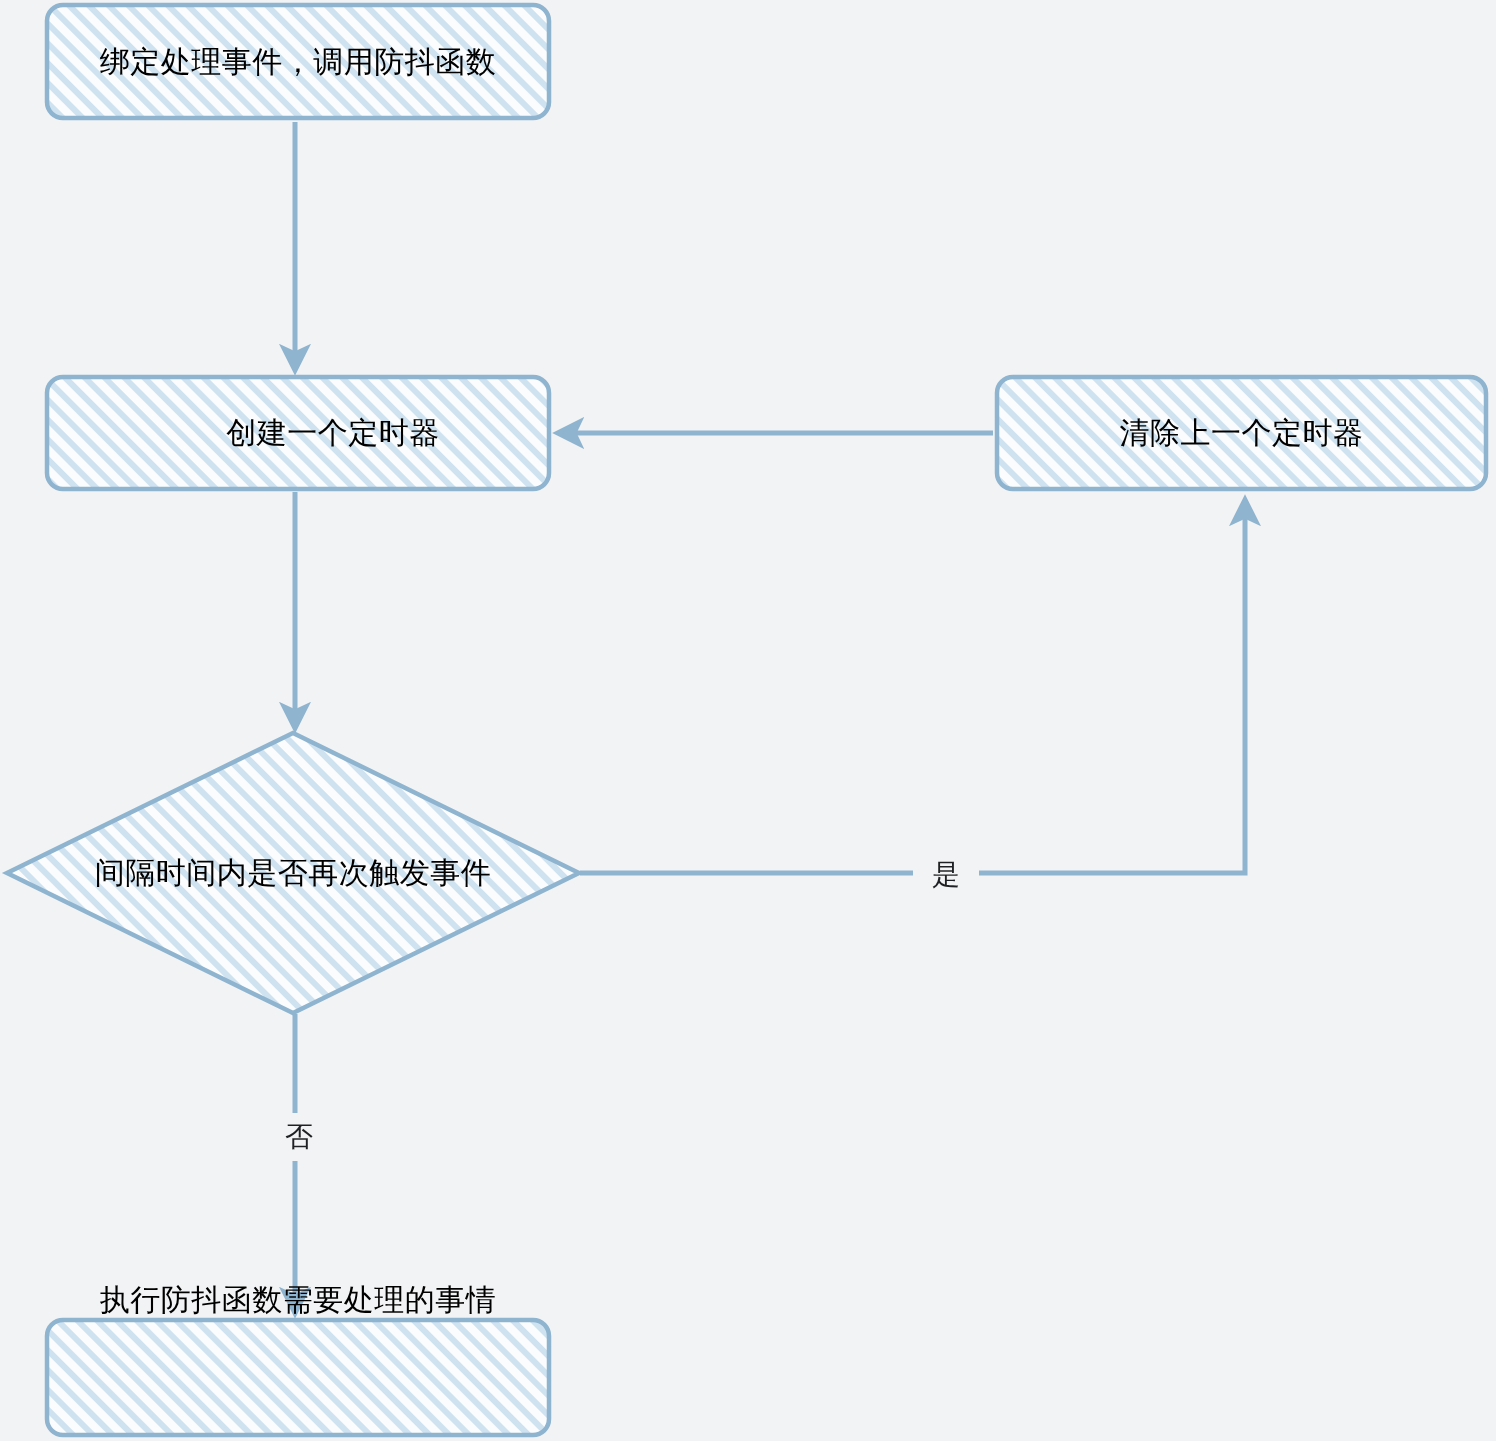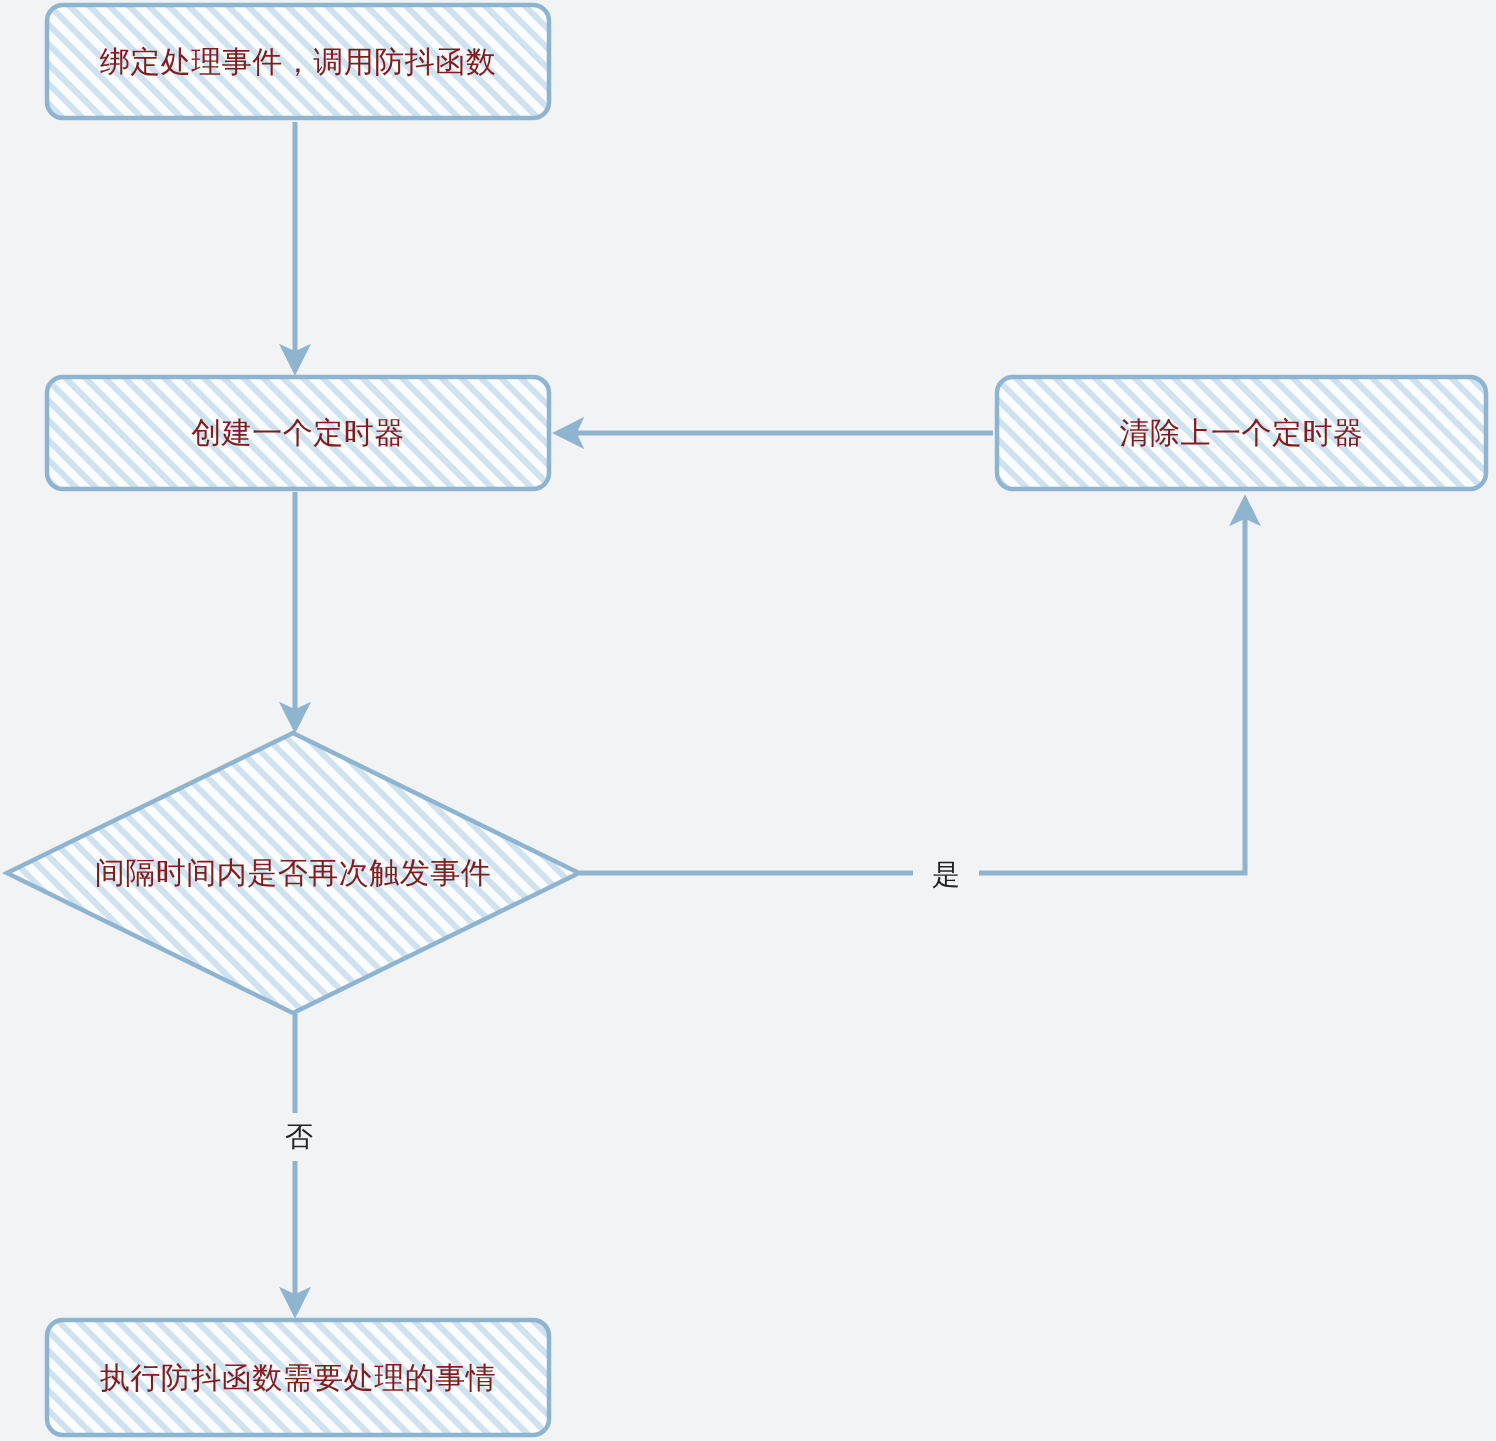--- a/index.html
+++ b/index.html
@@ -23,48 +23,48 @@
   #diagram-svg {
     position: absolute;
     left: 0;
     top: 0;
     width: 1496px;
     height: 1441px;
     display: block;
   }
   .node-label {
     position: absolute;
-    color: #7f1d1d;
+    color: #000000;
     font-size: 30px;
     line-height: 1.25;
     letter-spacing: 0.5px;
     white-space: nowrap;
     text-align: center;
     pointer-events: none;
   }
   .edge-label {
     position: absolute;
     color: #1f2023;
     font-size: 28px;
     line-height: 1;
     white-space: nowrap;
     text-align: center;
     background: #f2f3f4;
     pointer-events: none;
   }
   
   #label-bind        { left: 45px;  top: 3px;    width: 506px; height: 117px; display: flex; align-items: center; justify-content: center; }
   
-  #label-create      { left: 45px;  top: 375px;  width: 506px; height: 116px; display: flex; align-items: center; justify-content: center; }
+  #label-create      { left: 45px;  top: 375px;  width: 506px; height: 116px; display: flex; align-items: center; justify-content: center; padding-left: 35px; }
   
   #label-clear       { left: 995px; top: 375px;  width: 493px; height: 116px; display: flex; align-items: center; justify-content: center; }
   
   #label-decision    { left: 7px;   top: 803px;  width: 572px; height: 140px; display: flex; align-items: center; justify-content: center; }
   
-  #label-exec        { left: 45px;  top: 1318px; width: 506px; height: 119px; display: flex; align-items: center; justify-content: center; border-radius: 20px; }
+  #label-exec        { left: 45px;  top: 1240px; width: 506px; height: 119px; display: flex; align-items: center; justify-content: center; border-radius: 20px; }
   
   #label-yes         { left: 913px;  top: 853px;  width: 54px;  height: 44px; display: flex; align-items: center; justify-content: center; padding: 0 6px; }
   #label-no          { left: 268px;  top: 1113px; width: 54px;  height: 48px; display: flex; align-items: center; justify-content: center; padding: 0 4px; }
 </style>
 </head>
 <body>
 
 <div id="canvas">
 
   <svg id="diagram-svg" viewBox="0 0 1496 1441" xmlns="http://www.w3.org/2000/svg">

